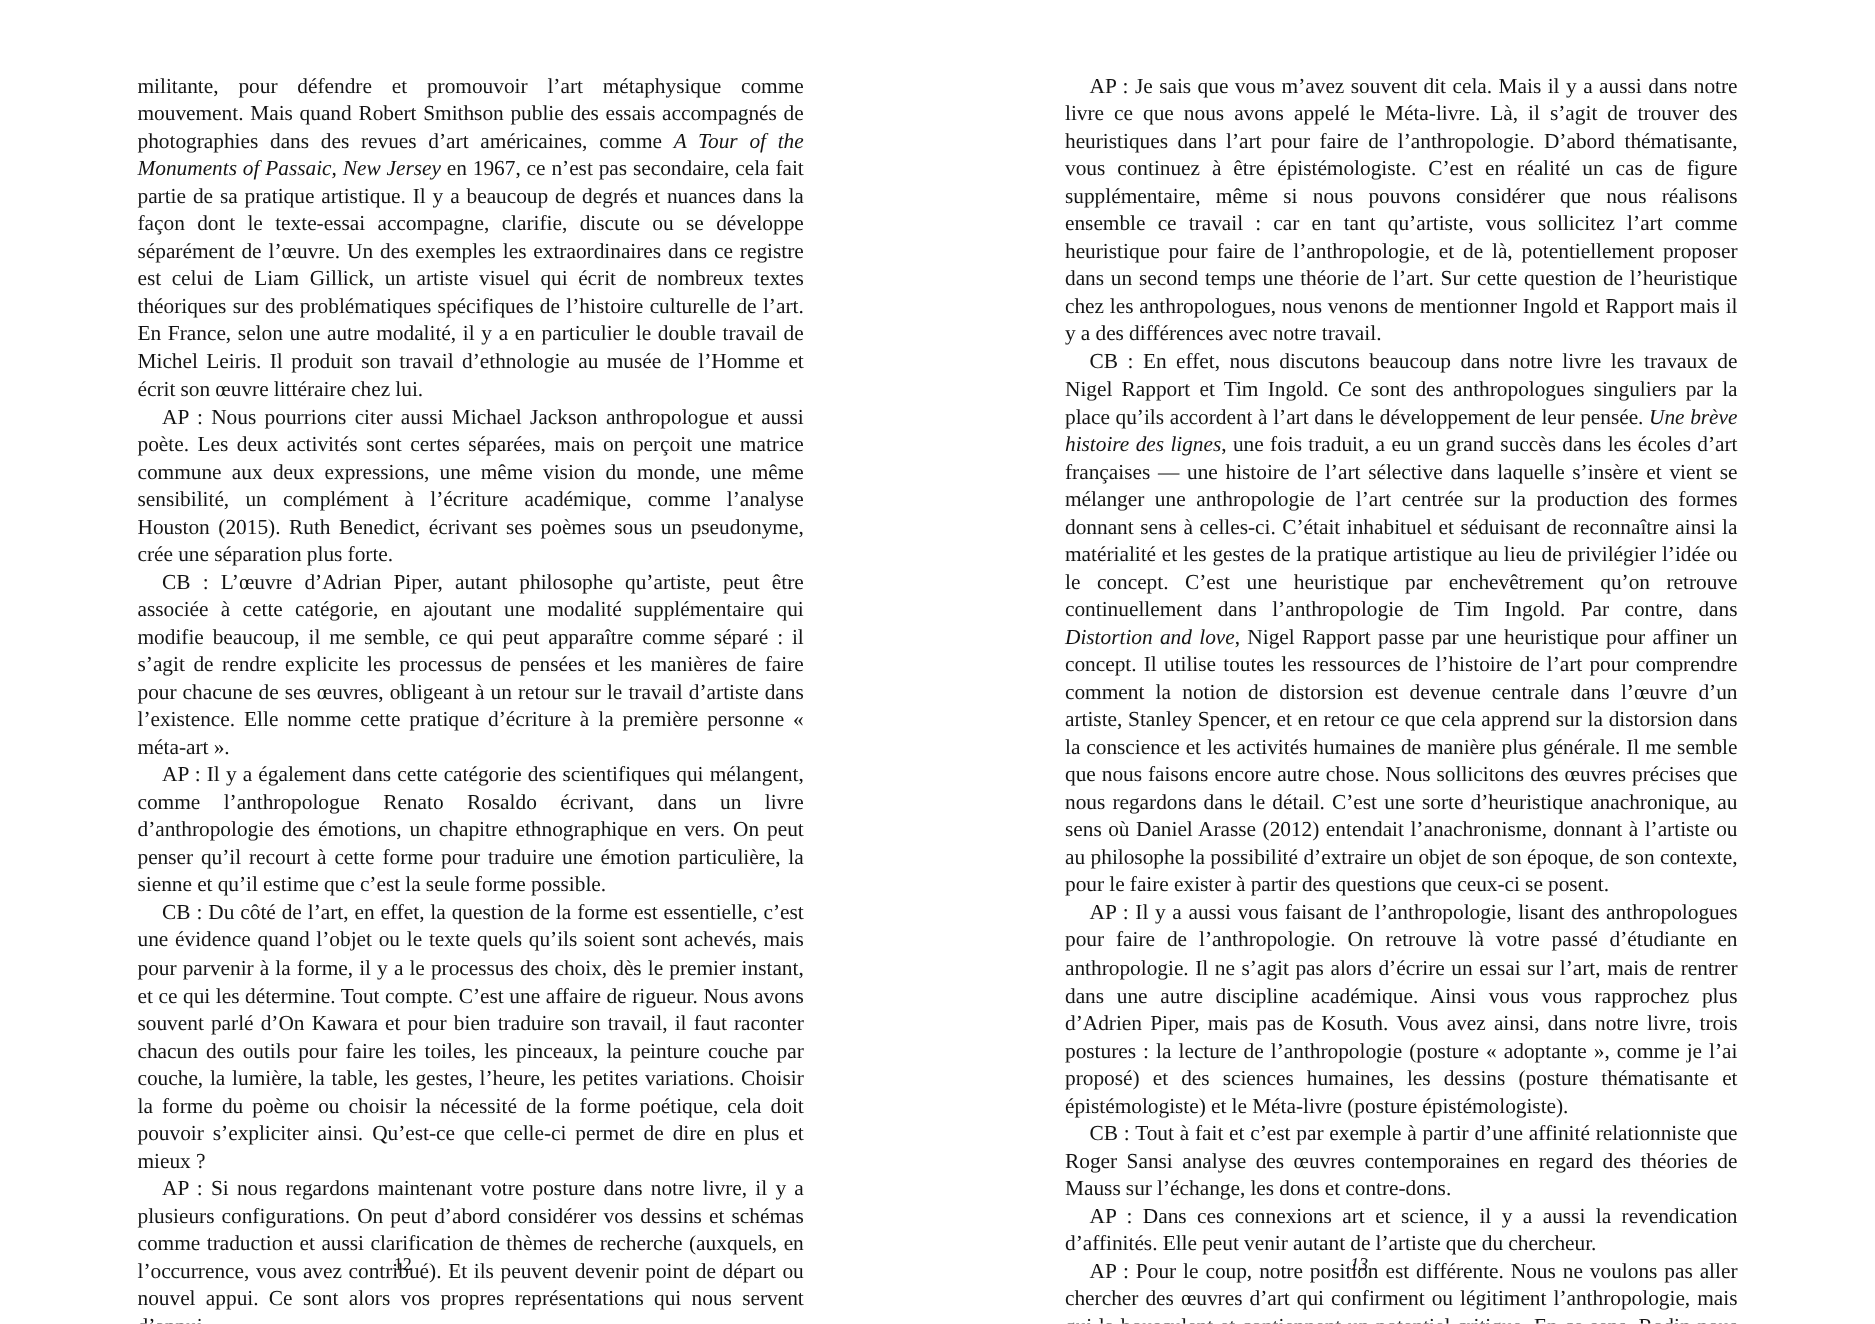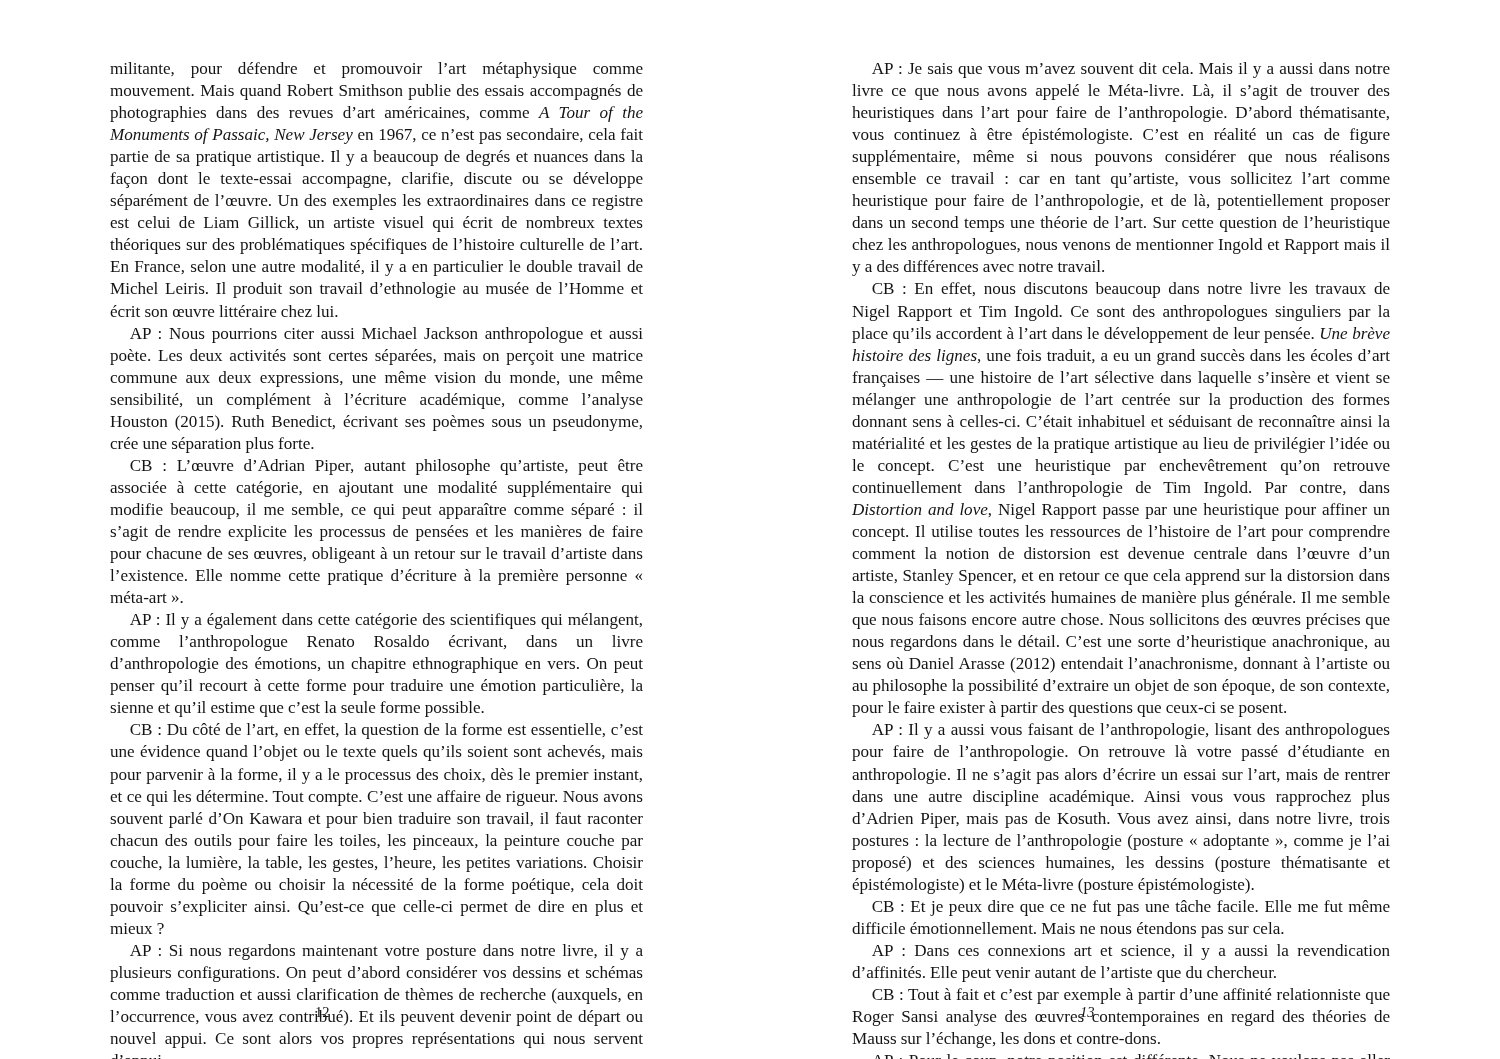--- a/index.html
+++ b/index.html
@@ -90,23 +90,22 @@
           <p><span>CB : Du côté de l’art, en effet, la question de la forme est essentielle, c’est une évidence quand l’objet ou le texte quels qu’ils soient sont achevés, mais pour parvenir à la forme, il y a le processus des choix, dès le premier instant, et ce qui les détermine. Tout compte. C’est une affaire de rigueur. Nous avons souvent parlé d’On Kawara et pour bien traduire son travail, il faut raconter chacun des outils pour faire les toiles, les pinceaux, la peinture couche par couche, la lumière, la table, les gestes, l’heure, les petites variations. Choisir la forme du poème ou choisir la nécessité de la forme poétique, cela doit pouvoir s’expliciter ainsi. Qu’est-ce que celle-ci permet de dire en plus et mieux ?</span></p>
           <p><span>AP : Si nous regardons maintenant votre posture dans notre livre, il y a plusieurs configurations. On peut d’abord considérer vos dessins et schémas comme traduction et aussi clarification de thèmes de recherche (auxquels, en l’occurrence, vous avez contribué). Et ils peuvent devenir point de départ ou nouvel appui. Ce sont alors vos propres représentations qui nous servent d’appui.</span></p>
         </div>
     </div>
 
     <div class="page page-right">
       <div class="text-column">
           <p><span>AP : Je sais que vous m’avez souvent dit cela. Mais il y a aussi dans notre livre ce que nous avons appelé le Méta-livre. Là, il s’agit de trouver des heuristiques dans l’art pour faire de l’anthropologie. D’abord thématisante, vous continuez à être épistémologiste. C’est en réalité un cas de figure supplémentaire, même si nous pouvons considérer que nous réalisons ensemble ce travail : car en tant qu’artiste, vous sollicitez l’art comme heuristique pour faire de l’anthropologie, et de là, potentiellement proposer dans un second temps une théorie de l’art. Sur cette question de l’heuristique chez les anthropologues, nous venons de mentionner Ingold et Rapport mais il y a des différences avec notre travail.</span></p>
           <p><span>CB : En effet, nous discutons beaucoup dans notre livre les travaux de Nigel Rapport et Tim Ingold. Ce sont des anthropologues singuliers par la place qu’ils accordent à l’art dans le développement de leur pensée. </span><i>Une brève histoire des lignes</i><span>, une fois traduit, a eu un grand succès dans les écoles d’art françaises — une histoire de l’art sélective dans laquelle s’insère et vient se mélanger une anthropologie de l’art centrée sur la production des formes donnant sens à celles-ci. C’était inhabituel et séduisant de reconnaître ainsi la matérialité et les gestes de la pratique artistique au lieu de privilégier l’idée ou le concept. C’est une heuristique par enchevêtrement qu’on retrouve continuellement dans l’anthropologie de Tim Ingold. Par contre, dans </span><i>Distortion and love</i><span>, Nigel Rapport passe par une heuristique pour affiner un concept. Il utilise toutes les ressources de l’histoire de l’art pour comprendre comment la notion de distorsion est devenue centrale dans l’œuvre d’un artiste, Stanley Spencer, et en retour ce que cela apprend sur la distorsion dans la conscience et les activités humaines de manière plus générale. Il me semble que nous faisons encore autre chose. Nous sollicitons des œuvres précises que nous regardons dans le détail. C’est une sorte d’heuristique anachronique, au sens où Daniel Arasse (2012) entendait l’anachronisme, donnant à l’artiste ou au philosophe la possibilité d’extraire un objet de son époque, de son contexte, pour le faire exister à partir des questions que ceux-ci se posent.</span></p>
           <p><span>AP : Il y a aussi vous faisant de l’anthropologie, lisant des anthropologues pour faire de l’anthropologie. On retrouve là votre passé d’étudiante en anthropologie. Il ne s’agit pas alors d’écrire un essai sur l’art, mais de rentrer dans une autre discipline académique. Ainsi vous vous rapprochez plus d’Adrien Piper, mais pas de Kosuth. Vous avez ainsi, dans notre livre, trois postures : la lecture de l’anthropologie (posture « adoptante », comme je l’ai proposé) et des sciences humaines, les dessins (posture thématisante et épistémologiste) et le Méta-livre (posture épistémologiste).</span></p>
-          <p><span>CB : Et je peux dire que ce ne fut pas une tâche facile. Elle me fut même difficile émotionnellement. Mais ne nous étendons pas sur cela.</span></p>
+          <p><span>CB : Tout à fait et c’est par exemple à partir d’une affinité relationniste que Roger Sansi analyse des œuvres contemporaines en regard des théories de Mauss sur l’échange, les dons et contre-dons.</span></p>
           <p><span>AP : Dans ces connexions art et science, il y a aussi la revendication d’affinités. Elle peut venir autant de l’artiste que du chercheur.</span></p>
-          <p><span>CB : Tout à fait et c’est par exemple à partir d’une affinité relationniste que Roger Sansi analyse des œuvres contemporaines en regard des théories de Mauss sur l’échange, les dons et contre-dons.</span></p>
           <p><span>AP : Pour le coup, notre position est différente. Nous ne voulons pas aller chercher des œuvres d’art qui confirment ou légitiment l’anthropologie, mais qui la bousculent et contiennent un potentiel critique. En ce sens, Rodin nous paraît plus critique que l’art contemporain par rapport à l’anthropologie.</span></p>
         </div>
     </div>
 
   </div>
 
   <div class="folio folio-left">12</div>
 
   <div class="folio folio-right">13</div>
 

